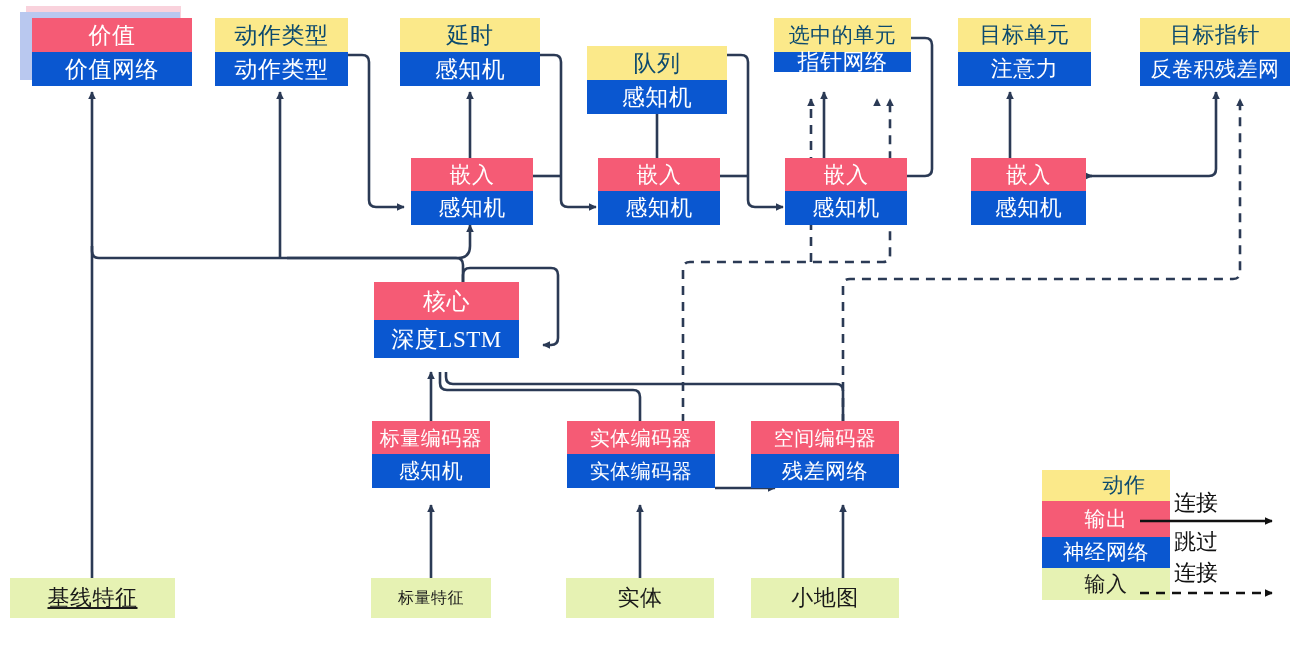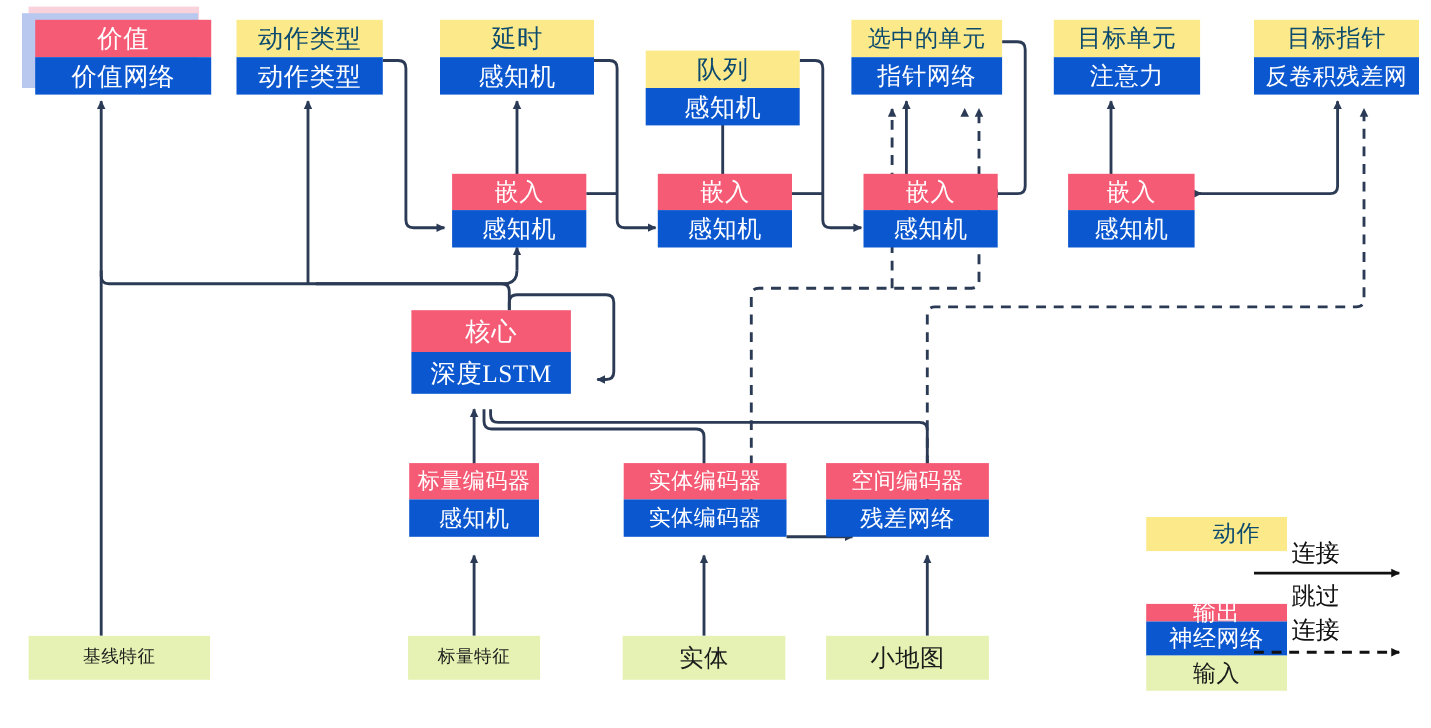--- a/index.html
+++ b/index.html
@@ -120,21 +120,21 @@
     <div class="band nn" style="height:34px;font-size:23px;">感知机</div>
   </div>
 
   <div class="node" style="left:587px;top:18px;width:140px;height:68px;margin-top:28px;">
     <div class="band action" style="height:34px;font-size:23px;">队列</div>
     <div class="band nn" style="height:34px;font-size:23px;">感知机</div>
   </div>
 
   <div class="node" style="left:774px;top:18px;width:137px;height:68px;border-radius:12px;">
     <div class="band action" style="height:34px;font-size:21px;">选中的单元</div>
-    <div class="band nn" style="height:34px;font-size:22px;">指针网络</div>
+    <div class="band nn" style="height:20px;font-size:22px;">指针网络</div>
   </div>
 
   <div class="node" style="left:958px;top:18px;width:133px;height:68px;">
     <div class="band action" style="height:34px;font-size:22px;">目标单元</div>
     <div class="band nn" style="height:34px;font-size:22px;">注意力</div>
   </div>
 
   <div class="node" style="left:1140px;top:18px;width:150px;height:68px;">
     <div class="band action" style="height:34px;font-size:22px;">目标指针</div>
     <div class="band nn" style="height:34px;font-size:21px;">反卷积残差网</div>
@@ -168,28 +168,28 @@
   </div>
   <div class="node" style="left:567px;top:421px;width:148px;height:67px;">
     <div class="band output" style="height:33px;font-size:20px;">实体编码器</div>
     <div class="band nn" style="height:34px;font-size:20px;">实体编码器</div>
   </div>
   <div class="node" style="left:751px;top:421px;width:148px;height:67px;">
     <div class="band output" style="height:33px;font-size:20px;">空间编码器</div>
     <div class="band nn" style="height:34px;font-size:21px;">残差网络</div>
   </div>
 
-  <div class="node band input" style="left:26px;top:578px;width:165px;height:40px;font-size:16px;">基线特征</div>
+  <div class="node band input" style="left:10px;top:578px;width:165px;height:40px;font-size:22px;text-decoration:underline;">基线特征</div>
   <div class="node band input" style="left:371px;top:578px;width:120px;height:40px;font-size:16px;">标量特征</div>
   <div class="node band input" style="left:566px;top:578px;width:148px;height:40px;font-size:22px;">实体</div>
   <div class="node band input" style="left:751px;top:578px;width:148px;height:40px;font-size:22px;">小地图</div>
 
   <div class="legend" style="left:1042px;top:470px;width:128px;height:126px;">
     <div class="band action" style="height:31px;font-size:21px;padding-left:36px;">动作</div>
-    <div class="band output" style="height:16px;font-size:21px;margin-top:48px;">输出</div>
+    <div class="band output" style="height:36px;font-size:21px;">输出</div>
     <div class="band nn" style="height:31px;font-size:21px;">神经网络</div>
     <div class="band input" style="height:32px;font-size:21px;">输入</div>
   </div>
 
   <div class="lg-label" style="left:1196px;top:488px;font-size:22px;transform:translateX(-50%);">连接</div>
   <div class="lg-label" style="left:1196px;top:527px;font-size:22px;transform:translateX(-50%);">跳过</div>
   <div class="lg-label" style="left:1196px;top:558px;font-size:22px;transform:translateX(-50%);">连接</div>
 
   <svg class="wires" viewBox="0 0 1301 662">
     <g fill="none" stroke="#111111" stroke-width="2.6">

